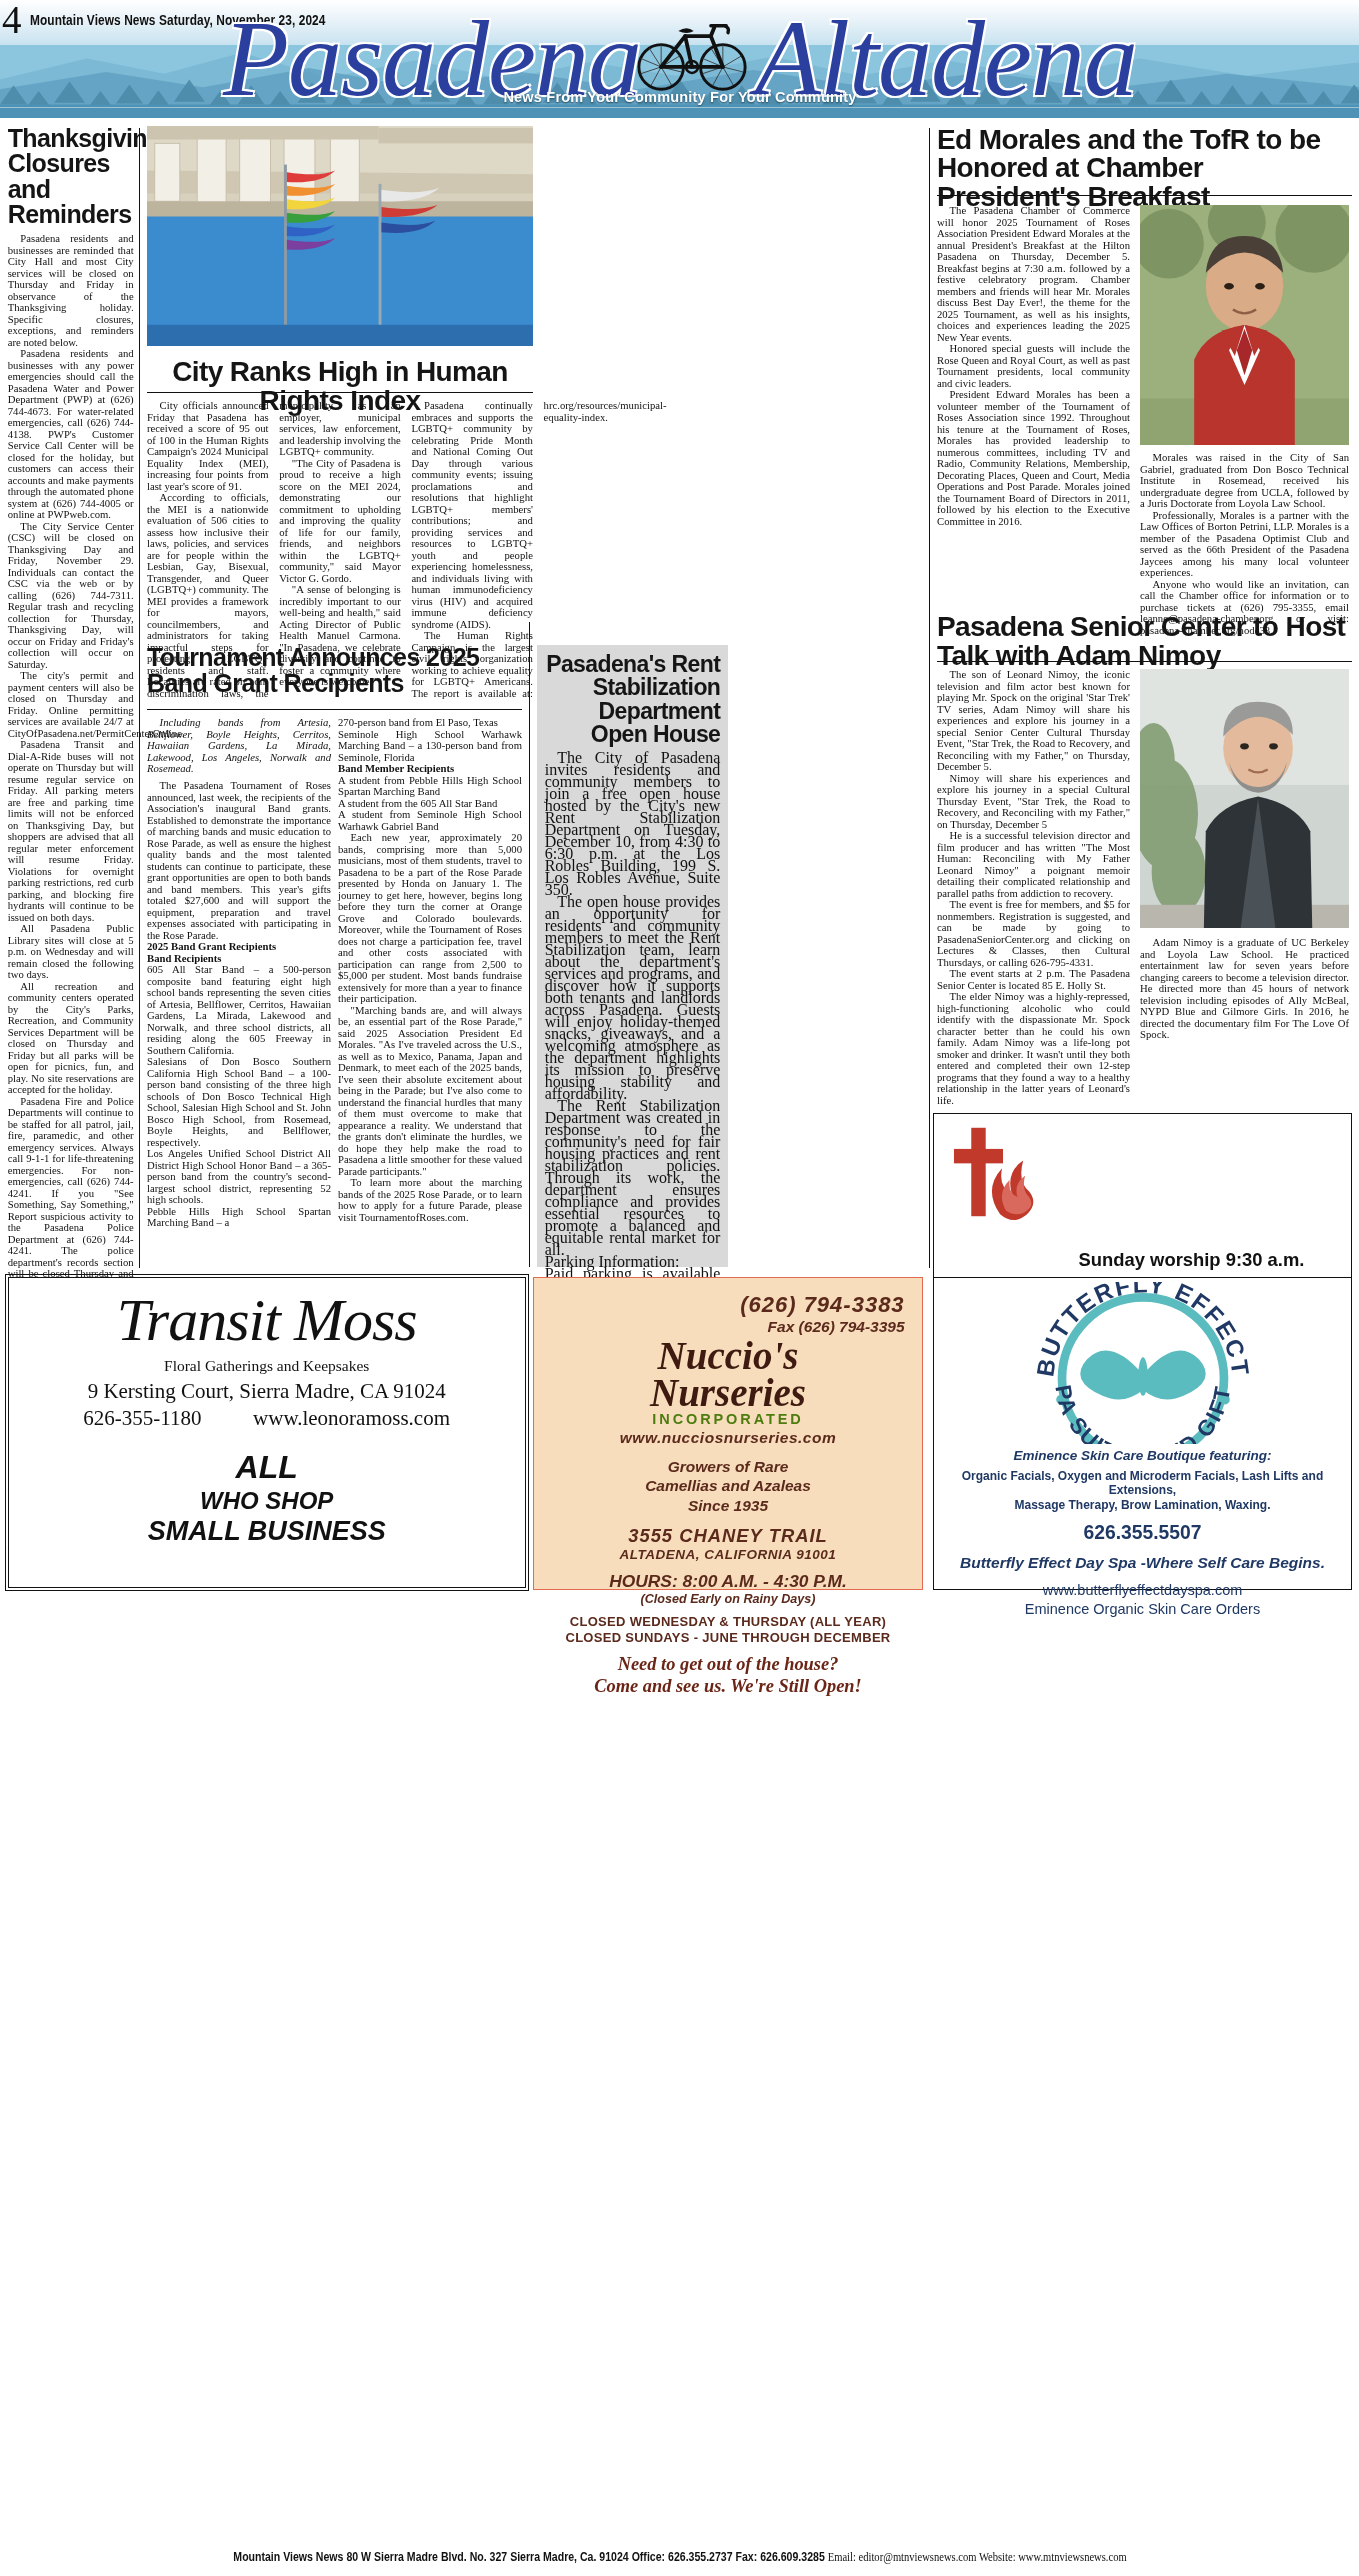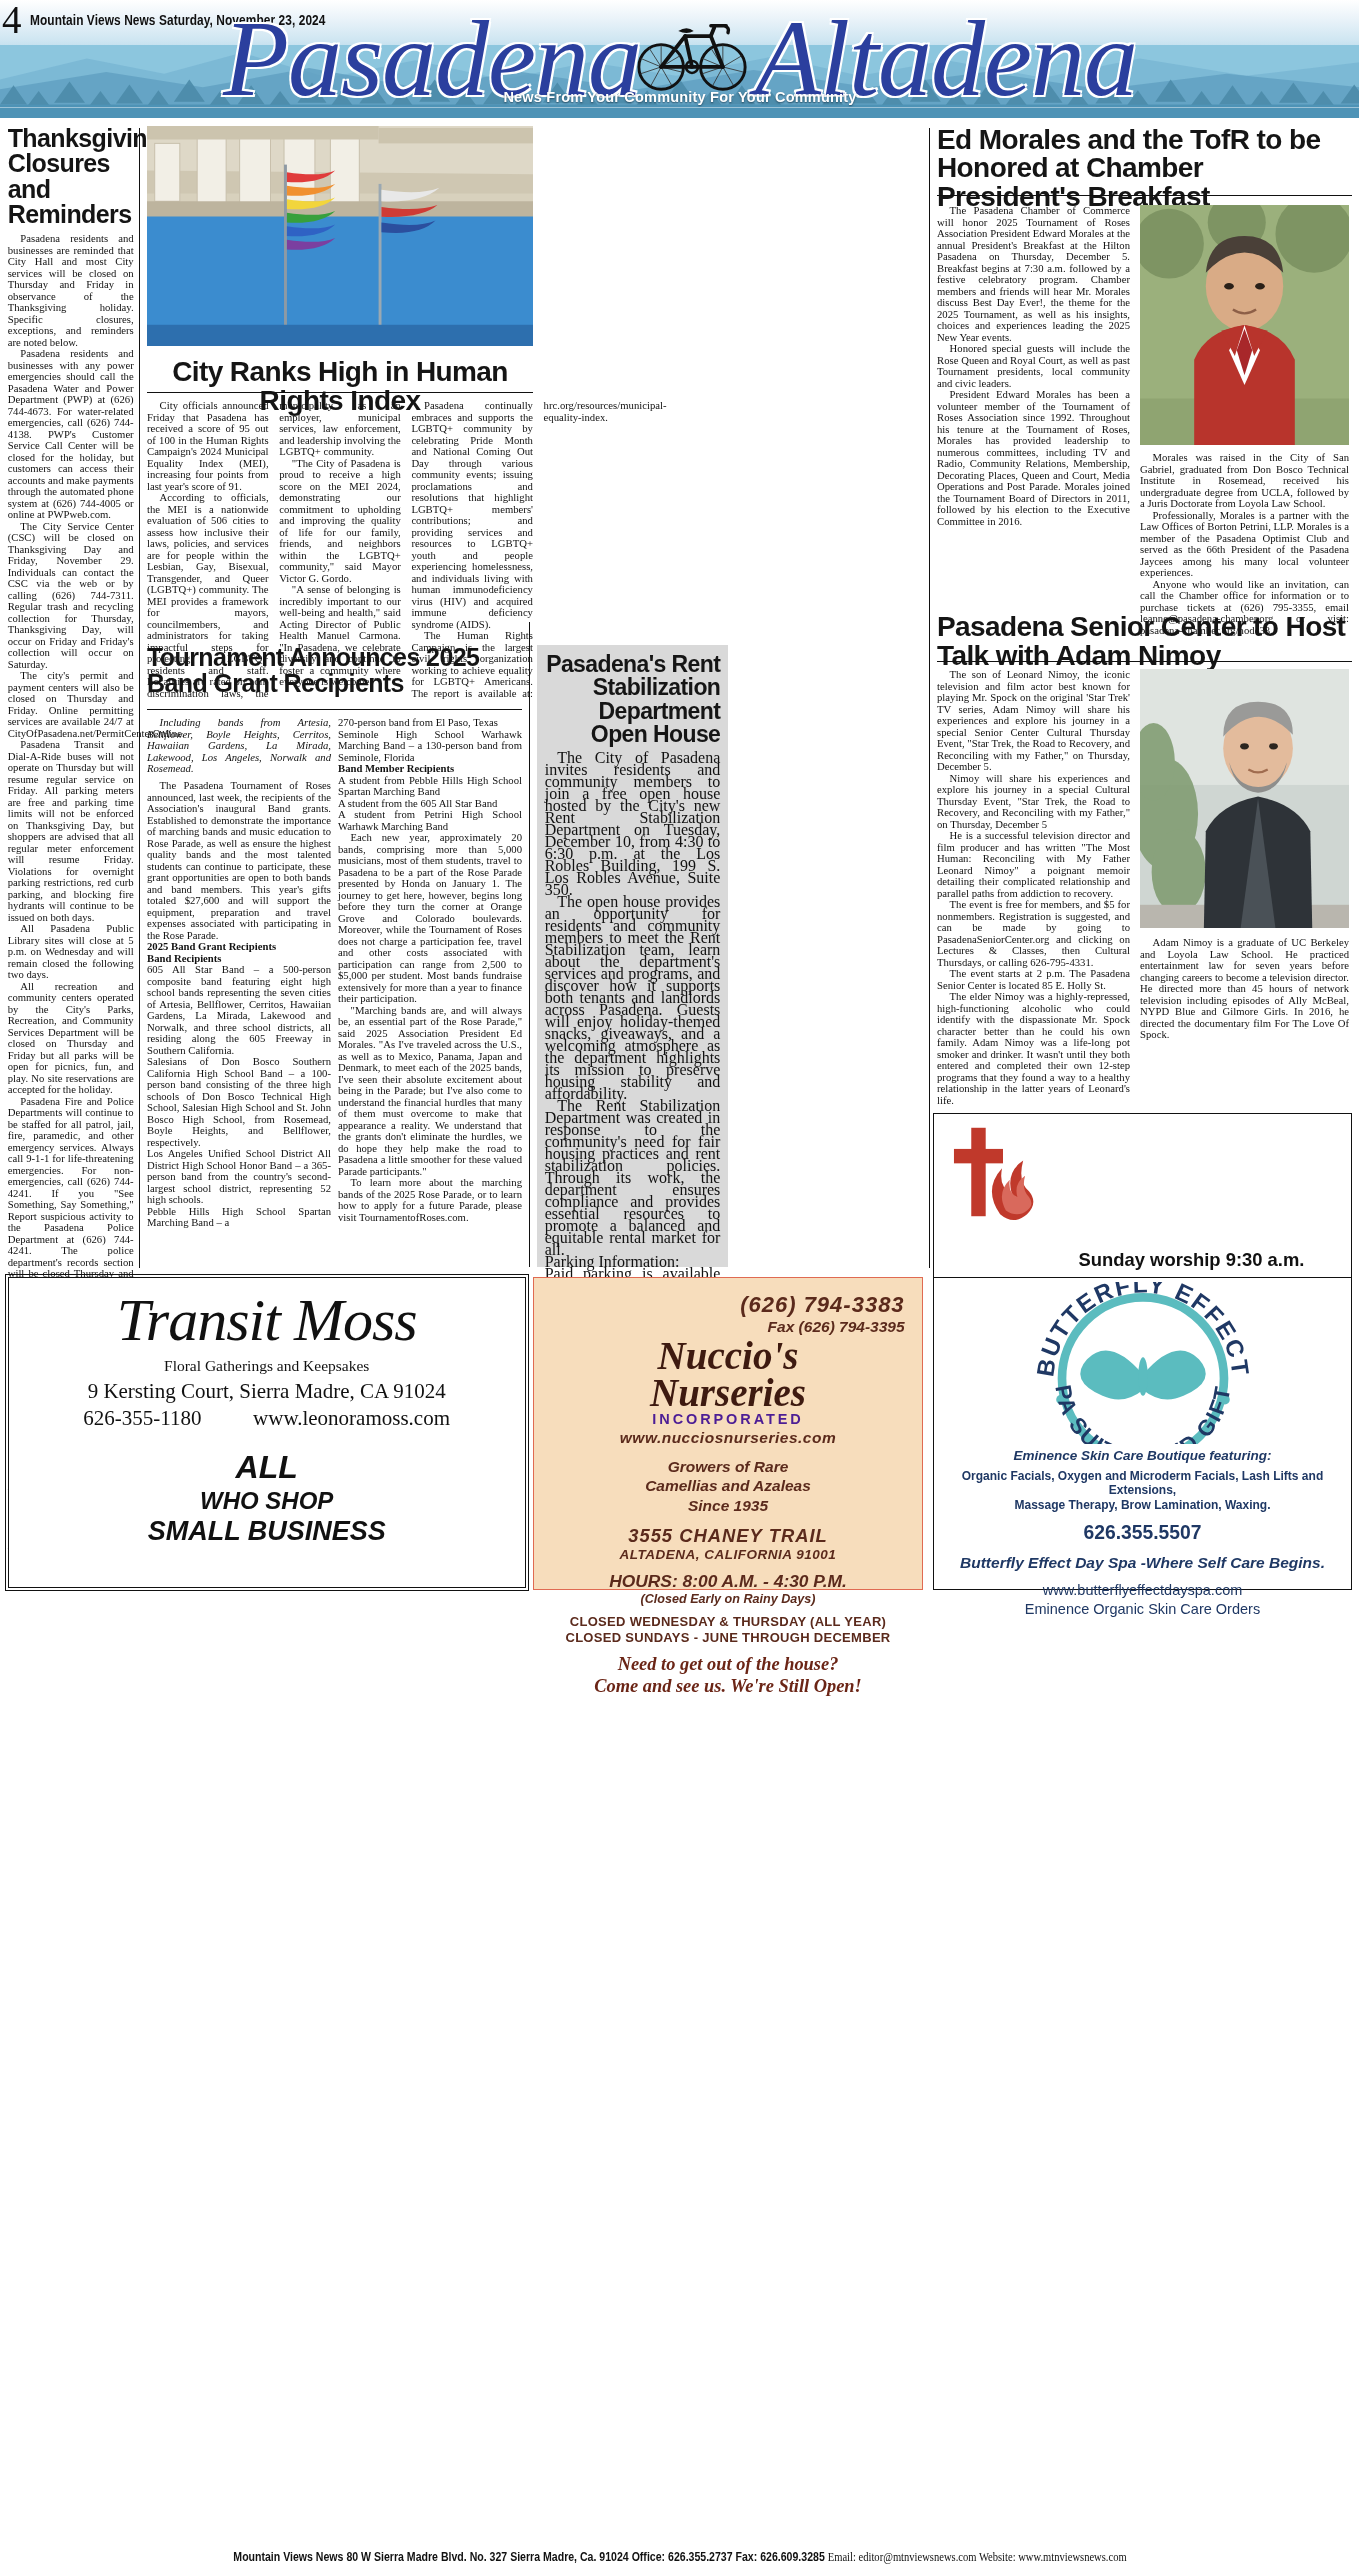--- a/index.html
+++ b/index.html
@@ -234,21 +234,21 @@
     </div>
   </div>
 
   <div class="col" style="left:338px; top:599px; width:184px;">
     <div class="body">
       <p class="noind">270-person band from El Paso, Texas</p>
       <p class="noind">Seminole High School Warhawk Marching Band – a 130-person band from Seminole, Florida</p>
       <p class="b">Band Member Recipients</p>
       <p class="noind">A student from Pebble Hills High School Spartan Marching Band</p>
       <p class="noind">A student from the 605 All Star Band</p>
-      <p class="noind">A student from Petrini High School Warhawk Marching Band</p>
+      <p class="noind">A student from Seminole High School Warhawk Gabriel Band</p>
       <p>Each new year, approximately 20 bands, comprising more than 5,000 musicians, most of them students, travel to Pasadena to be a part of the Rose Parade presented by Honda on January 1. The journey to get here, however, begins long before they turn the corner at Orange Grove and Colorado boulevards. Moreover, while the Tournament of Roses does not charge a participation fee, travel and other costs associated with participation can range from 2,500 to $5,000 per student. Most bands fundraise extensively for more than a year to finance their participation.</p>
       <p>"Marching bands are, and will always be, an essential part of the Rose Parade," said 2025 Association President Ed Morales. "As I've traveled across the U.S., as well as to Mexico, Panama, Japan and Denmark, to meet each of the 2025 bands, I've seen their absolute excitement about being in the Parade; but I've also come to understand the financial hurdles that many of them must overcome to make that appearance a reality. We understand that the grants don't eliminate the hurdles, we do hope they help make the road to Pasadena a little smoother for these valued Parade participants."</p>
       <p>To learn more about the marching bands of the 2025 Rose Parade, or to learn how to apply for a future Parade, please visit TournamentofRoses.com.</p>
     </div>
   </div>
 
   <div class="greybox" style="position:absolute; left:537px; top:527px; width:191px; height:622px;">
     <div style="padding:7.7px 7.7px 0 7.7px;">
       <h2 class="head h-md">Pasadena's Rent Stabilization Department Open House</h2>
       <div class="body" style="font-size:16px; line-height:12px;">
@@ -387,21 +387,21 @@
   <div class="ad" style="left:533px; top:1159px; width:390px; height:313px; background:#f7ddbc; border:1.9px solid #e06a52;">
     <div style="position:relative; width:100%; height:100%; text-align:center; color:#5b2a1c; font-family:'Liberation Sans',sans-serif;">
       <div style="text-align:right; padding:13.5px 17.4px 0 0;">
         <div style="font-size:22px; font-weight:700; font-style:italic; letter-spacing:1px;">(626) 794-3383</div>
         <div style="font-size:15.5px; font-weight:700; font-style:italic;">Fax (626) 794-3395</div>
       </div>
       <div style="font-family:'Liberation Serif',serif; font-style:italic; font-weight:700; font-size:39px; line-height:37px; color:#3e1a10; margin-top:1.9px;">
         <div>Nuccio's</div>
         <div>Nurseries</div>
       </div>
-      <div style="font-size:14.5px; font-weight:700; letter-spacing:2.9px; color:#4c1d95;">INCORPORATED</div>
+      <div style="font-size:14.5px; font-weight:700; letter-spacing:2.9px; color:#4d7c0f;">INCORPORATED</div>
       <div style="font-size:15.5px; font-weight:700; font-style:italic; letter-spacing:0.5px; margin-top:1.9px;">www.nucciosnurseries.com</div>
       <div style="margin-top:9.7px; font-size:15.5px; font-weight:700; font-style:italic; line-height:19.3px;">
         <div>Growers of Rare</div>
         <div>Camellias and Azaleas</div>
         <div>Since 1935</div>
       </div>
       <div style="margin-top:9.7px;">
         <div style="font-size:18.4px; font-weight:700; font-style:italic; letter-spacing:1px;">3555 CHANEY TRAIL</div>
         <div style="font-size:13.5px; font-weight:700; font-style:italic; letter-spacing:0.5px;">ALTADENA, CALIFORNIA 91001</div>
       </div>

